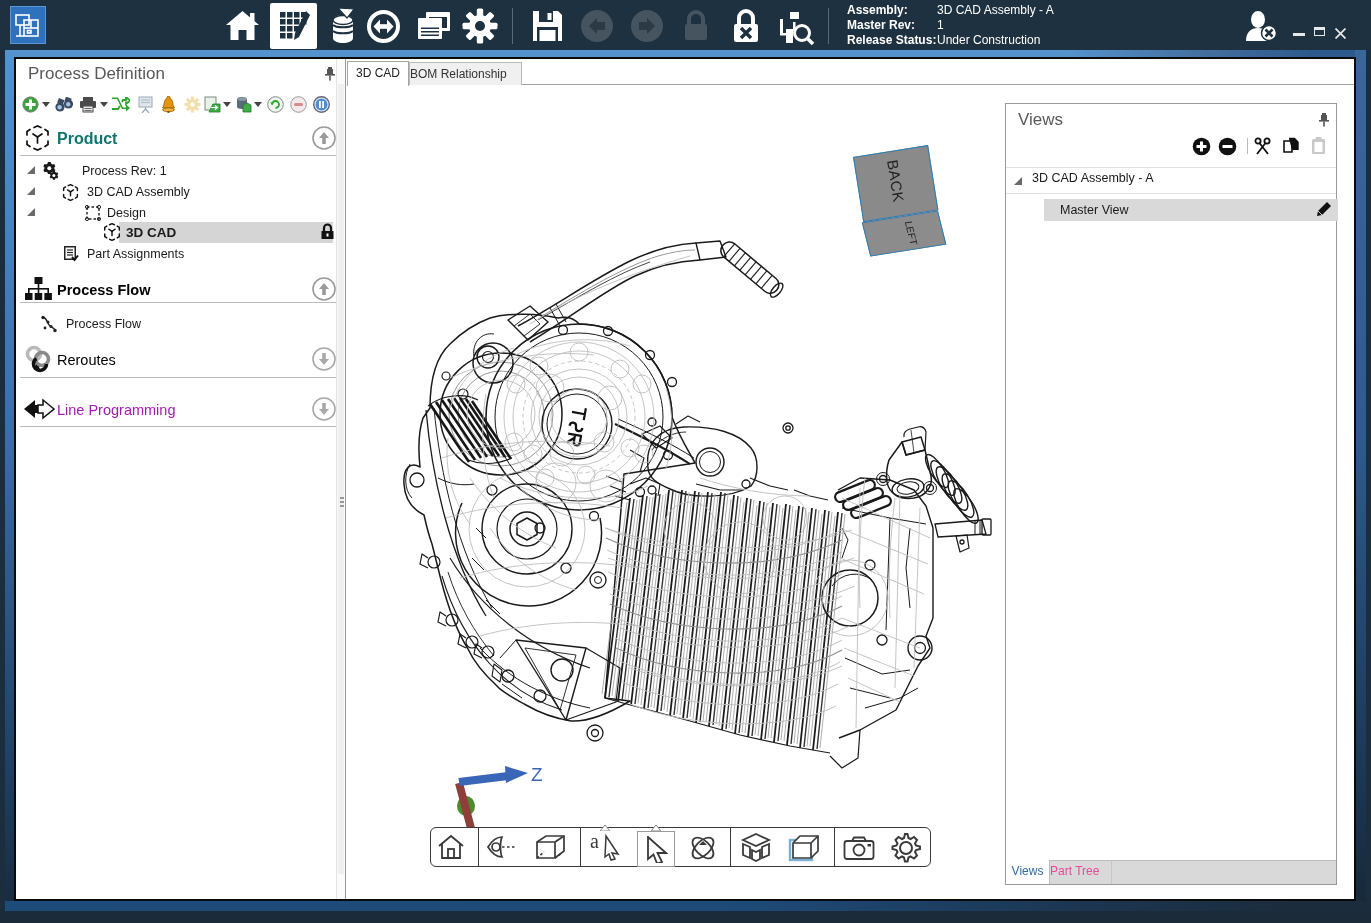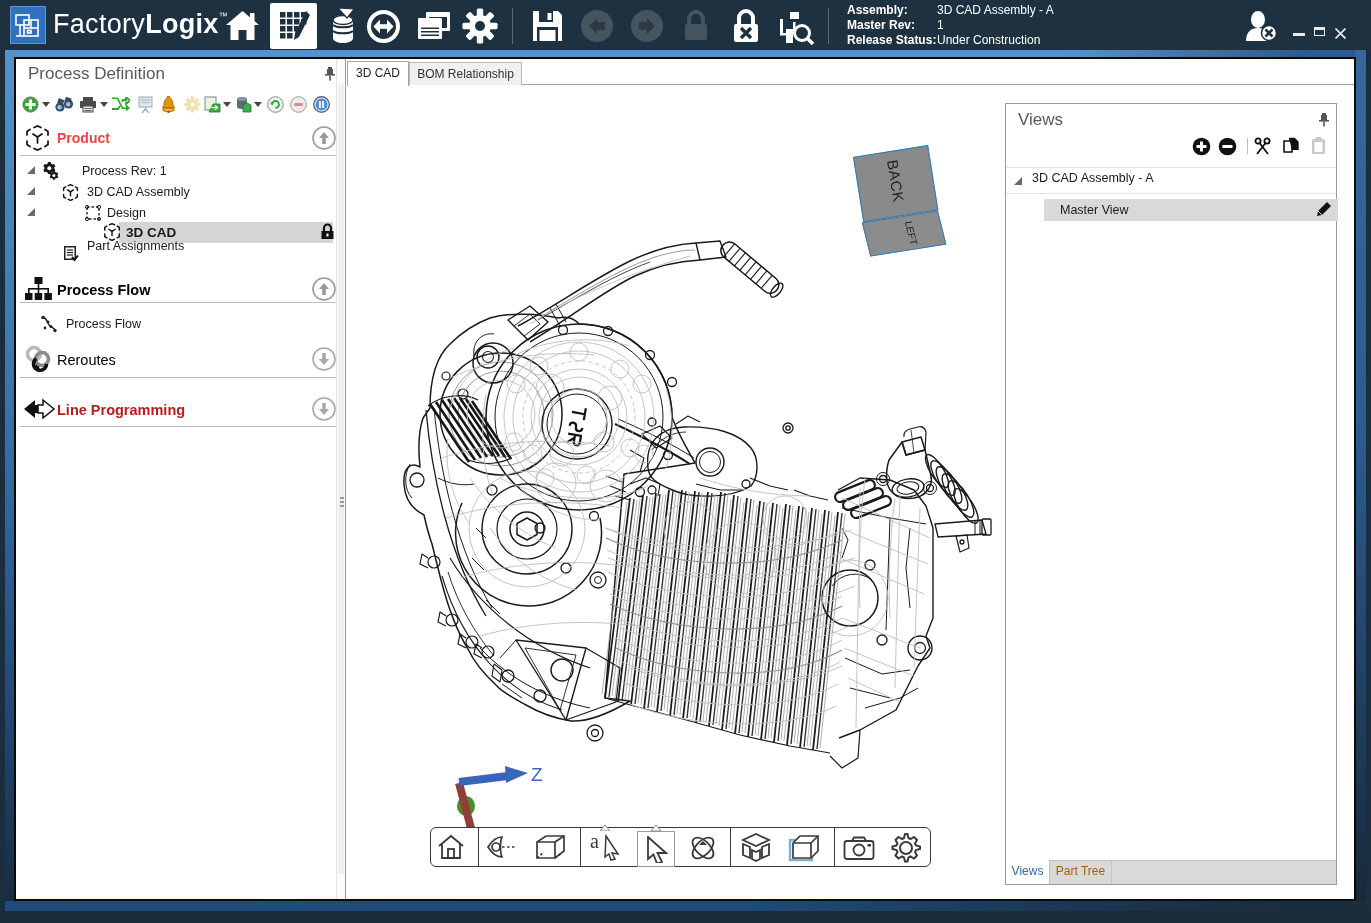--- a/index.html
+++ b/index.html
@@ -30,21 +30,20 @@
         <rect x="5" y="8" width="13" height="10"></rect>
         <rect x="13" y="13" width="14" height="16"></rect>
         <line x1="13" y1="21" x2="27" y2="21"></line>
         <line x1="20" y1="13" x2="20" y2="21"></line>
         <rect x="16.5" y="23.5" width="3.5" height="2.5"></rect>
         <line x1="9" y1="18" x2="9" y2="29"></line>
         <line x1="5" y1="29" x2="13" y2="29"></line>
       </g>
     </svg>
   </div>
-  <div class="abs" style="left:53px;top:9px;font-size:27px;color:#fff;letter-spacing:0.3px;">Factory<b>Logix</b><span style="font-size:9px;vertical-align:14px;">™</span></div>
 
   <div class="abs" style="left:226px;top:11px;">
     <svg width="33" height="29" viewBox="0 0 33 29" fill="#fff">
         <path d="M16.5 0 L33 14 L28.5 14 L28.5 29 L20.5 29 L20.5 19 L12.5 19 L12.5 29 L4.5 29 L4.5 14 L0 14 Z"></path>
         <rect x="24" y="2" width="4.5" height="9"></rect>
       </svg>
   </div>
 
   <div class="abs" style="left:270px;top:3px;width:47px;height:46px;background:#fff;border-radius:2px;">
     <svg width="47" height="46" viewBox="0 0 47 46">
@@ -332,21 +331,21 @@
           <path d="M20 4.5 L23 6.5 L23 10"></path>
           <path d="M23 16 L23 19.5 L20 21.5"></path>
           <path d="M16 23.5 L12.5 25 L9 23.5"></path>
           <path d="M5 21.5 L2 19.5 L2 16"></path>
           <path d="M2 10 L2 6.5 L5 4.5"></path>
           <path d="M8 9 L12.5 12 L17 9"></path>
           <path d="M12.5 12 L12.5 18"></path>
         </g>
       </svg>
   </div>
-  <div class="abs" style="left:41px;top:71px;font-size:14px;font-weight:bold;color:#ef4444;">Product</div>
+  <div class="abs" style="left:41px;top:71px;font-size:16px;font-weight:bold;color:#0f766e;">Product</div>
   <div class="abs" style="left:296px;top:67px;">
     <svg width="24" height="24" viewBox="0 0 24 24">
         <circle cx="12" cy="12" r="11" fill="none" stroke="#9a9a9a" stroke-width="1.6"></circle>
         <path d="M12 6 L17 12 L13.8 12 L13.8 18 L10.2 18 L10.2 12 L7 12 Z" fill="#9a9a9a"></path>
       </svg>
   </div>
   <div class="abs" style="left:4px;top:96px;width:319px;height:1px;background:#bbb;"></div>
 
   <div id="tree1">
     <svg class="abs" style="left:11px;top:107px;" width="8" height="8" viewBox="0 0 8 8">
@@ -416,21 +415,21 @@
     <svg class="abs" style="left:47px;top:186px;" width="16" height="17" viewBox="0 0 16 17">
         <rect x="1" y="1" width="12" height="14" fill="#222"></rect>
         <rect x="2.5" y="2.5" width="9" height="11" fill="#fff"></rect>
         <g stroke="#222" stroke-width="1.2">
           <line x1="4" y1="5" x2="10" y2="5"></line>
           <line x1="4" y1="7.5" x2="10" y2="7.5"></line>
           <line x1="4" y1="10" x2="10" y2="10"></line>
         </g>
         <path d="M9 12 L11.5 15 L15 10.5" stroke="#111" stroke-width="2" fill="none"></path>
       </svg>
-    <div class="abs" style="left:71px;top:180px;">Part Assignments</div>
+    <div class="abs" style="left:71px;top:188px;">Part Assignments</div>
   </div>
 
   <div class="abs" style="left:9px;top:217px;">
     <svg width="27" height="26" viewBox="0 0 27 26">
         <g fill="#111">
           <rect x="9.5" y="1" width="8" height="7"></rect>
           <rect x="12.7" y="8" width="1.6" height="4"></rect>
           <rect x="3" y="12" width="21" height="1.6"></rect>
           <rect x="3" y="12" width="1.6" height="5"></rect>
           <rect x="22.4" y="12" width="1.6" height="5"></rect>
@@ -484,36 +483,36 @@
       </svg>
   </div>
   <div class="abs" style="left:4px;top:318px;width:319px;height:1px;background:#bbb;"></div>
 
   <div class="abs" style="left:7px;top:338px;">
     <svg width="32" height="24" viewBox="0 0 32 24">
         <path d="M1 12 L12 3 L12 8 L16 8 L16 16 L12 16 L12 21 Z" fill="#111"></path>
         <path d="M31 12 L20 3 L20 8 L15 8 L15 16 L20 16 L20 21 Z" fill="#fff" stroke="#111" stroke-width="1.5"></path>
       </svg>
   </div>
-  <div class="abs" style="left:41px;top:343px;font-size:14.5px;font-weight:bold;color:#b91c1c;">Line Programming</div>
+  <div class="abs" style="left:41px;top:343px;font-size:14.5px;font-weight:normal;color:#a21caf;">Line Programming</div>
   <div class="abs" style="left:296px;top:338px;">
     <svg width="24" height="24" viewBox="0 0 24 24">
         <circle cx="12" cy="12" r="11" fill="none" stroke="#a8a8a8" stroke-width="1.6"></circle>
         <path d="M12 18 L7 12 L10.2 12 L10.2 6 L13.8 6 L13.8 12 L17 12 Z" fill="#a8a8a8"></path>
       </svg>
   </div>
   <div class="abs" style="left:4px;top:367px;width:319px;height:1px;background:#bbb;"></div>
 
   <div class="abs" style="left:320px;top:0px;width:9px;height:840px;background:#fbfbfb;border-left:1px solid #e3e3e3;"></div>
   <div class="abs" style="left:322px;top:25px;width:6px;height:790px;background:#efefef;"></div>
   <div class="abs" style="left:324px;top:438px;width:2px;height:2px;background:#999;box-shadow:0 4px 0 #999, 0 8px 0 #999, 2px 0 0 #999, 2px 4px 0 #999, 2px 8px 0 #999;"></div>
 </div>
 
 <div class="abs" style="left:347px;top:59px;width:1007px;height:26px;background:#fff;border-bottom:1px solid #a3a3a3;"></div>
-<div class="abs" style="left:409px;top:62px;width:113px;height:23px;background:#f0f0f0;border:1px solid #bababa;border-bottom:none;font-size:12px;color:#333;text-align:center;line-height:22px;">BOM Relationship</div>
+<div class="abs" style="left:409px;top:62px;width:113px;height:23px;background:#f0f0f0;border:1px solid #bababa;border-bottom:none;font-size:12px;color:#333;text-align:left;line-height:22px;">BOM Relationship</div>
 <div class="abs" style="left:347px;top:61px;width:62px;height:25px;background:#fff;border:1px solid #a3a3a3;border-bottom:none;font-size:12px;color:#222;text-align:center;line-height:23px;z-index:2;">3D CAD</div>
 
 <div id="cadarea" class="abs" style="left:347px;top:86px;width:1007px;height:813px;background:#fff;">
 </div>
 
 <svg id="engine" class="abs" style="left:390px;top:228px;" width="615" height="590" viewBox="0 0 615 590">
   <g fill="none" stroke="#1a1a1a" stroke-width="1.3" stroke-linejoin="round">
 
     <path d="M 40,180 C 40,150 47,128 60,116 C 70,106 84,96 100,90
              C 120,84 150,86 168,90 C 176,88 184,90 189,96
@@ -1006,14 +1005,14 @@
   <div class="abs" style="left:0px;top:89px;width:330px;height:1px;background:#e2e2e2;"></div>
   <div class="abs" style="left:38px;top:95px;width:294px;height:22px;background:#d9d9d9;"></div>
   <div class="abs" style="left:54px;top:99px;">Master View</div>
   <svg class="abs" style="left:310px;top:97px;" width="16" height="16" viewBox="0 0 16 16">
       <path d="M11 1 L15 5 L6 14 L1 15 L2 10 Z" fill="#111"></path>
       <path d="M2 10 L6 14" stroke="#fff" stroke-width="0.8"></path>
     </svg>
 
   <div class="abs" style="left:0;top:756px;width:330px;height:24px;background:#d9d9d9;border-top:1px solid #bdbdbd;"></div>
   <div class="abs" style="left:0;top:756px;width:44px;height:24px;background:#fff;border-right:1px solid #bdbdbd;color:#2d6da4;font-size:12px;text-align:center;line-height:23px;">Views</div>
-  <div class="abs" style="left:44px;top:756px;width:62px;height:24px;color:#a16207;font-size:12px;text-align:center;line-height:23px;border-right:1px solid #c6c6c6;">Part Tree</div>
+  <div class="abs" style="left:44px;top:756px;width:62px;height:24px;color:#ec4899;font-size:12px;line-height:23px;border-right:1px solid #c6c6c6;">Part Tree</div>
 </div>
 
 </body></html>

